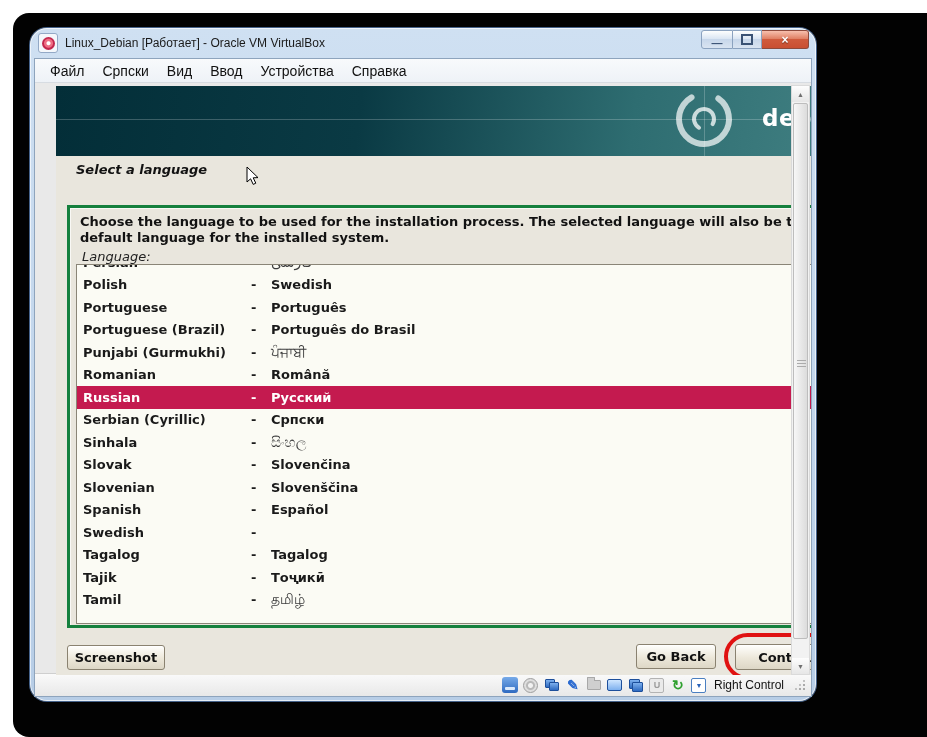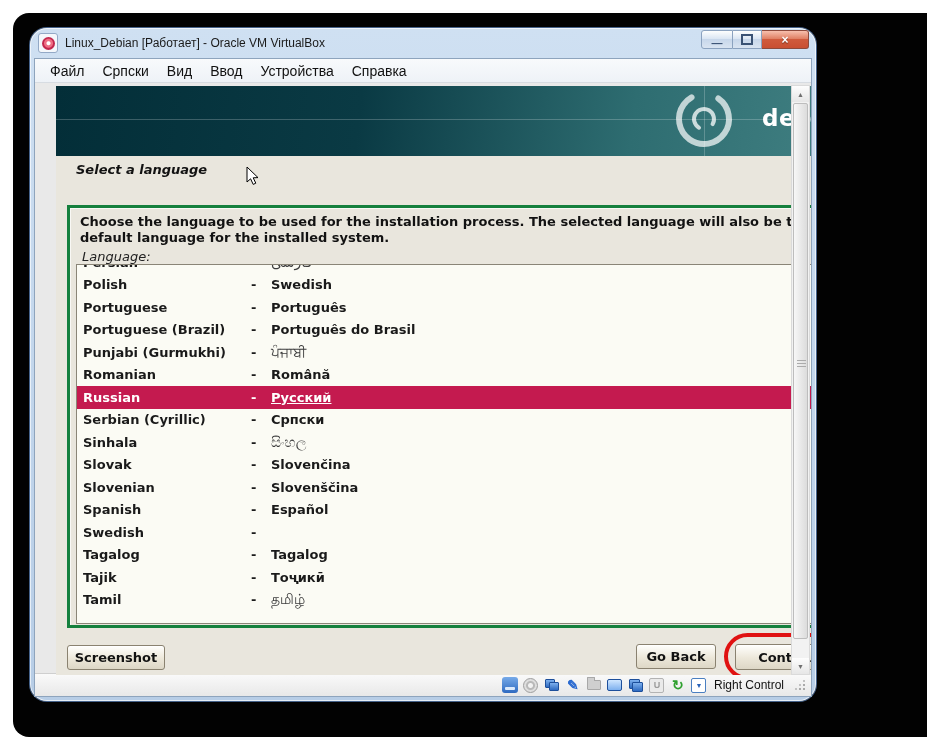--- a/index.html
+++ b/index.html
@@ -83,21 +83,21 @@
   .main-box{position:absolute;left:11px;top:119px;width:775px;height:417px;
             border:3px solid #15803d;box-shadow:inset 1px 1px 0 rgba(255,255,255,.7);}
   .instruction{margin:6px 10px 2px 10px;font-size:13px;font-weight:bold;line-height:16px;color:#121212;}
   .lang-label{margin:3px 0 0 12px;font-size:13px;font-style:italic;color:#222;}
   .list-wrap{position:absolute;left:6px;top:56px;height:360px;display:flex;}
   .lang-list{width:741px;height:358px;background:#fbfbf4;border:1px solid #8a8577;overflow:hidden;}
   .lang-row{height:22.5px;display:flex;align-items:center;padding-left:6px;
             font-size:13px;font-weight:bold;color:#1a1a1a;white-space:nowrap;}
   .lang-row.clipped{margin-top:-14px;}
   .lang-row.selected{background:#c41a4f;color:#fff;}
-  .lang-row.selected .lang-native{color:#fff;text-decoration:underline;}
+  .lang-row.selected .lang-native{color:#fff;}
   .lang-name{width:168px;flex:0 0 auto;}
   .lang-dash{width:20px;flex:0 0 auto;}
   .lang-native{flex:1;}
   .lang-row.muted-native .lang-native{font-weight:normal;font-size:14px;color:#3c3c3c;}
   .list-scrollbar{width:17px;height:360px;margin-top:-1px;background:#c9c0ab;border:1px solid #9a927f;
                   border-left:none;box-sizing:border-box;display:flex;flex-direction:column;}
   .lsb-btn{height:18px;background:linear-gradient(#f2eee3,#ddd6c5);border-bottom:1px solid #9a927f;
            display:flex;align-items:center;justify-content:center;font-size:7px;color:#454036;}
   .lsb-btn.bottom{border-bottom:none;border-top:1px solid #9a927f;}
   .lsb-track{flex:1;position:relative;}

